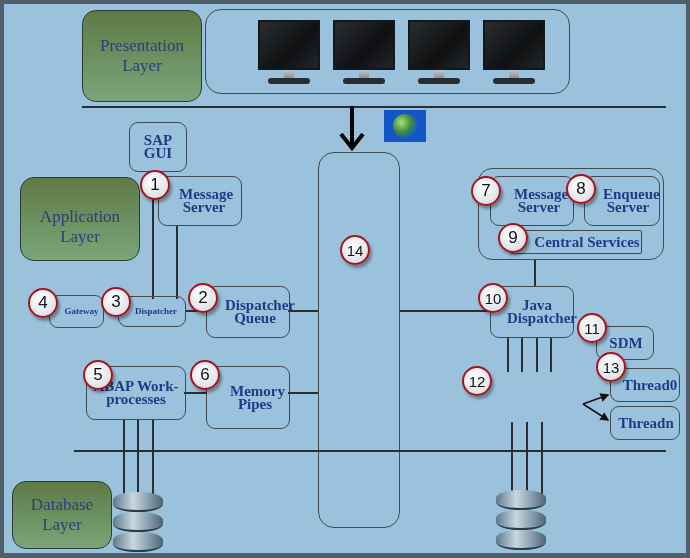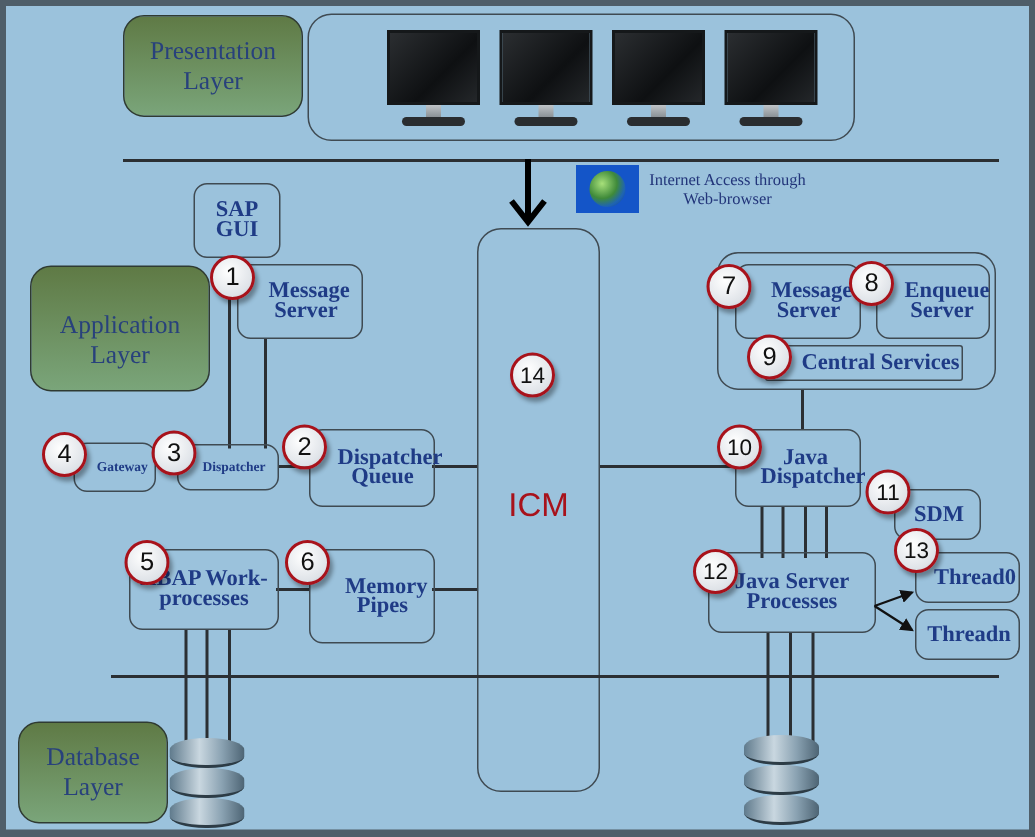--- a/index.html
+++ b/index.html
@@ -20,21 +20,21 @@
   .disk{position:absolute;left:0;width:50px;height:20px;border-radius:24px/8px;background:linear-gradient(90deg,#5f7a8c,#c9d7e0 40%,#8aa2b2 70%,#4d6474);border-bottom:2px solid #2d3c46;box-sizing:border-box;}
   #globe{position:absolute;left:380px;top:106px;width:42px;height:32px;background:#1455c8;display:flex;align-items:center;justify-content:center;}
   #globe .g{width:24px;height:24px;border-radius:50%;background:radial-gradient(circle at 35% 35%,#a7e07a,#3f8a3a 45%,#1e63b4 70%,#0f3c8a);}
   .note{position:absolute;color:#22357a;font-size:11px;line-height:13px;text-align:center;}
 </style>
 </head>
 <body>
 
 <div id="canvas">
 
-  <div class="layer" style="left:78px;top:6px;width:120px;height:68px;">
+  <div class="layer" style="left:78px;top:6px;width:120px;height:92px;">
       <span style="width:90px;">Presentation Layer</span>
     </div>
   <div class="box" style="left:201px;top:5px;width:365px;height:85px;border-radius:16px;"></div>
   <div class="monitor" style="left:252px;top:16px;">
       <div class="screen"></div>
       <div class="neck"></div>
       <div class="foot"></div>
     </div>
   <div class="monitor" style="left:327px;top:16px;">
       <div class="screen"></div>
@@ -54,21 +54,20 @@
 
   <div class="line hline" style="left:78px;top:102px;width:584px;"></div>
 
   <svg style="position:absolute;left:334px;top:100px;" width="28" height="48" viewBox="0 0 28 48">
     <line x1="14" y1="2" x2="14" y2="42" stroke="#000" stroke-width="4"></line>
     <polyline points="3,30 14,44 25,30" fill="none" stroke="#000" stroke-width="4"></polyline>
   </svg>
   <div id="globe">
       <div class="g"></div>
     </div>
-  <div class="note" style="left:426px;top:110px;width:110px;">Internet Access through Web-browser</div>
 
   <div class="box" style="left:125px;top:118px;width:58px;height:50px;">
       <span style="width:36px;">SAP GUI</span>
     </div>
 
   <div class="layer" style="left:16px;top:173px;width:120px;height:84px;">
       <span style="width:110px;margin-top:16px;">Application Layer</span>
     </div>
 
   <div class="line vline" style="left:148px;top:192px;height:103px;"></div>
@@ -105,21 +104,20 @@
       <span style="width:92px;">ABAP Work-processes</span>
     </div>
   <div class="badge" style="left:79px;top:356px;">5</div>
 
   <div class="box" style="left:202px;top:362px;width:84px;height:63px;">
       <span style="width:50px;margin-left:14px;">Memory Pipes</span>
     </div>
   <div class="badge" style="left:186px;top:356px;">6</div>
 
   <div class="box" style="left:314px;top:148px;width:82px;height:432px;max-height:376px;border-radius:16px;"></div>
-  <div style="position:absolute;left:314px;top:320px;width:82px;text-align:center;color:#a8121b;font-family:'Liberation Sans',sans-serif;font-size:22px;">ICM</div>
   <div class="badge two" style="left:336px;top:231px;">14</div>
 
   <div class="box" style="left:474px;top:164px;width:186px;height:92px;border-radius:14px;"></div>
   <div class="box" style="left:486px;top:172px;width:84px;height:50px;">
       <span style="width:50px;margin-left:14px;">Message Server</span>
     </div>
   <div class="badge" style="left:467px;top:172px;">7</div>
   <div class="box" style="left:580px;top:172px;width:76px;height:50px;">
       <span style="width:50px;margin-left:12px;">Enqueue Server</span>
     </div>
@@ -140,23 +138,20 @@
   <div class="line vline" style="left:503px;top:334px;height:34px;"></div>
   <div class="line vline" style="left:517px;top:334px;height:34px;"></div>
   <div class="line vline" style="left:532px;top:334px;height:34px;"></div>
   <div class="line vline" style="left:546px;top:334px;height:34px;"></div>
 
   <div class="box" style="left:592px;top:322px;width:58px;height:34px;">
       <span style="margin-left:2px;">SDM</span>
     </div>
   <div class="badge two" style="left:573px;top:309px;">11</div>
 
-  <div class="box" style="left:468px;top:364px;width:112px;height:54px;">
-      <span style="width:100px;">Java Server Processes</span>
-    </div>
   <div class="badge two" style="left:458px;top:362px;">12</div>
 
   <svg style="position:absolute;left:578px;top:380px;" width="30" height="40" viewBox="0 0 30 40">
     <defs>
         <marker id="ah" markerWidth="6" markerHeight="6" refX="5" refY="3" orient="auto">
           <path d="M0,0 L6,3 L0,6 z" fill="#111"></path>
         </marker>
       </defs>
     <line x1="1" y1="20" x2="26" y2="11" stroke="#111" stroke-width="1.5" marker-end="url(#ah)"></line>
     <line x1="1" y1="20" x2="26" y2="36" stroke="#111" stroke-width="1.5" marker-end="url(#ah)"></line>

